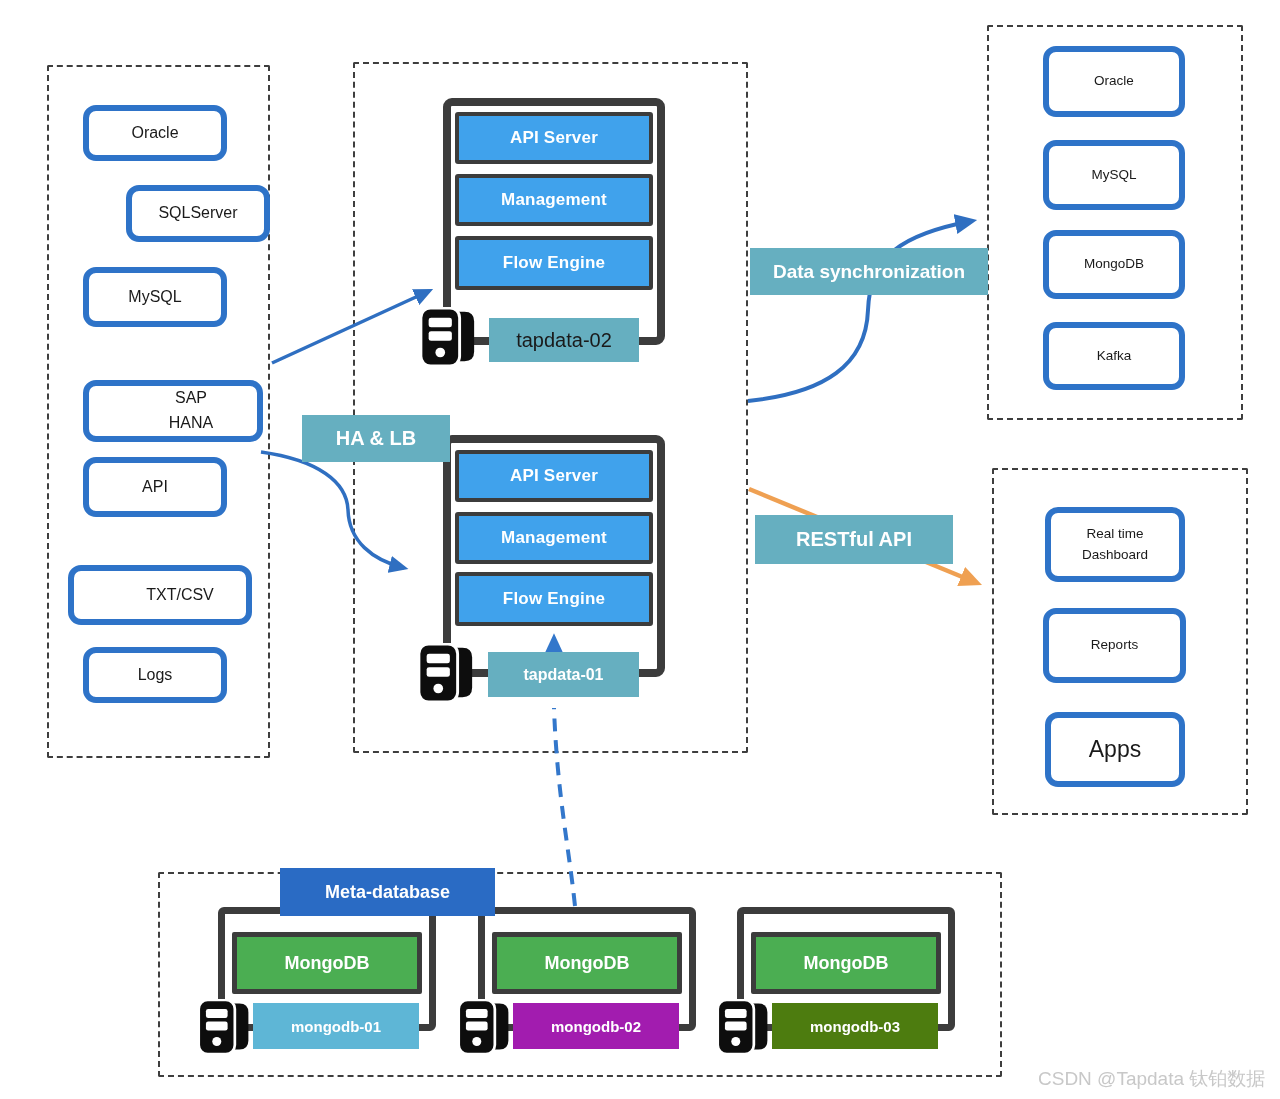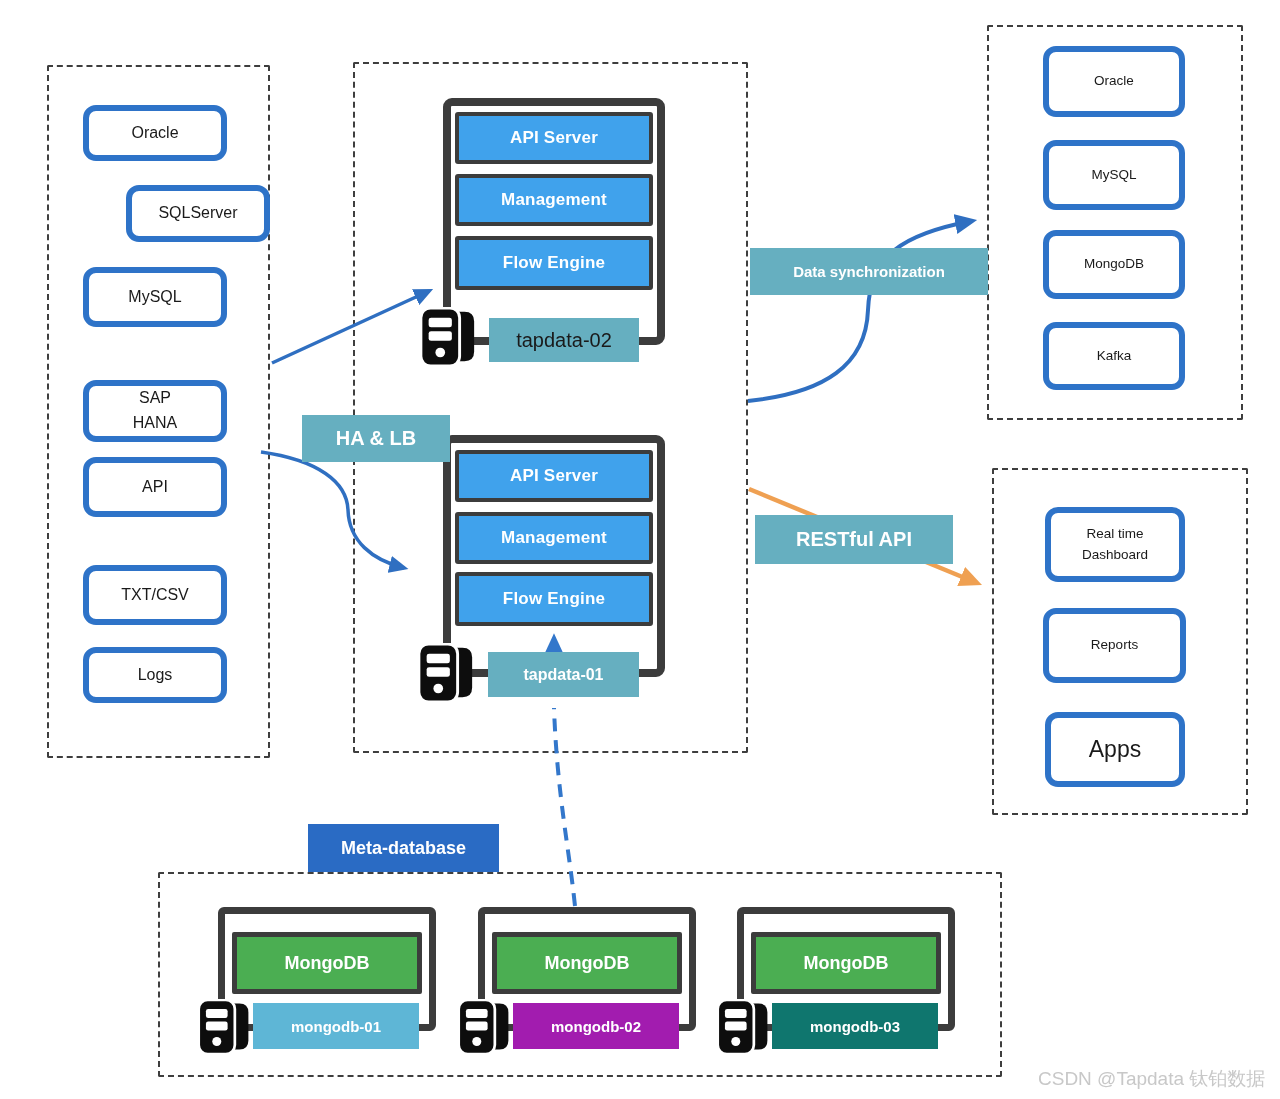--- a/index.html
+++ b/index.html
@@ -40,24 +40,24 @@
 
   <div class="dashed-box" style="left:47px;top:65px;width:219px;height:689px;"></div>
   <div class="dashed-box" style="left:353px;top:62px;width:391px;height:687px;"></div>
   <div class="dashed-box" style="left:987px;top:25px;width:252px;height:391px;"></div>
   <div class="dashed-box" style="left:992px;top:468px;width:252px;height:343px;"></div>
   <div class="dashed-box" style="left:158px;top:872px;width:840px;height:201px;"></div>
 
   <div class="pill f16" style="left:83px;top:105px;width:132px;height:44px;"><span>Oracle</span></div>
   <div class="pill f16" style="left:83px;top:185px;width:132px;height:45px;margin-left:43px;"><span>SQLServer</span></div>
   <div class="pill f16" style="left:83px;top:267px;width:132px;height:48px;"><span>MySQL</span></div>
-  <div class="pill f16" style="left:83px;top:380px;width:132px;height:50px;"><span>SAP
+  <div class="pill f16" style="left:83px;top:380px;width:132px;height:50px;padding-left:36px;"><span>SAP
 HANA</span></div>
   <div class="pill f16" style="left:83px;top:457px;width:132px;height:48px;justify-content:center;"><span>API</span></div>
-  <div class="pill f16" style="left:83px;top:565px;width:132px;height:48px;"><span>TXT/CSV</span></div>
+  <div class="pill f16" style="left:68px;top:565px;width:132px;height:48px;padding-left:40px;"><span>TXT/CSV</span></div>
   <div class="pill f16" style="left:83px;top:647px;width:132px;height:44px;"><span>Logs</span></div>
 
   <div class="stack" style="left:443px;top:98px;width:206px;height:231px;"></div>
   <div class="comp" style="left:455px;top:112px;width:190px;height:44px;">
       <span>API Server</span>
     </div>
   <div class="comp" style="left:455px;top:174px;width:190px;height:44px;">
       <span>Management</span>
     </div>
   <div class="comp" style="left:455px;top:236px;width:190px;height:46px;">
@@ -96,38 +96,38 @@
   <div class="server-icon" style="left:415px;top:643px;width:62px;height:60px;">
     <svg width="62" height="60" viewBox="0 0 64 62">
         <path d="M30 5 h19 q10 0 10 10 v31 q0 10 -10 10 h-19 z" fill="#0d0d0d"></path>
         <rect x="4" y="1" width="40" height="60" rx="10" fill="#0d0d0d" stroke="#ffffff" stroke-width="3"></rect>
         <rect x="12" y="11" width="24" height="10" rx="2.5" fill="#ffffff"></rect>
         <rect x="12" y="25" width="24" height="10" rx="2.5" fill="#ffffff"></rect>
         <circle cx="24" cy="47" r="5" fill="#ffffff"></circle>
       </svg>
   </div>
 
-  <div class="flow-label" style="left:750px;top:248px;width:238px;height:47px;font-size:15px;">
+  <div class="flow-label" style="left:750px;top:248px;width:238px;height:47px;font-size:19px;">
       <span>Data synchronization</span>
     </div>
   <div class="flow-label" style="left:755px;top:515px;width:198px;height:49px;font-size:20px;">
       <span>RESTful API</span>
     </div>
 
   <div class="pill f13" style="left:1043px;top:46px;width:130px;height:59px;"><span>Oracle</span></div>
   <div class="pill f13" style="left:1043px;top:140px;width:130px;height:58px;"><span>MySQL</span></div>
   <div class="pill f13" style="left:1043px;top:230px;width:130px;height:57px;"><span>MongoDB</span></div>
   <div class="pill f13" style="left:1043px;top:322px;width:130px;height:56px;"><span>Kafka</span></div>
 
   <div class="pill f13" style="left:1045px;top:507px;width:128px;height:63px;"><span>Real time
 Dashboard</span></div>
   <div class="pill f13" style="left:1043px;top:608px;width:131px;height:63px;"><span>Reports</span></div>
   <div class="pill f22" style="left:1045px;top:712px;width:128px;height:63px;"><span>Apps</span></div>
 
-  <div class="meta-label" style="left:280px;top:824px;width:191px;height:48px;margin-left:28px;">
+  <div class="meta-label" style="left:280px;top:868px;width:215px;height:48px;">
       <span>Meta-database</span>
     </div>
 
   <div class="mongo-frame" style="left:218px;top:907px;width:204px;height:110px;"></div>
   <div class="green-box" style="left:232px;top:932px;width:180px;height:52px;">
       <span>MongoDB</span>
     </div>
   <div class="host-label" style="left:253px;top:1003px;width:166px;height:46px;background:#5eb6d6;color:#ffffff;font-size:15px;font-weight:bold;">
       <span>mongodb-01</span>
     </div>
@@ -155,21 +155,21 @@
         <rect x="12" y="11" width="24" height="10" rx="2.5" fill="#ffffff"></rect>
         <rect x="12" y="25" width="24" height="10" rx="2.5" fill="#ffffff"></rect>
         <circle cx="24" cy="47" r="5" fill="#ffffff"></circle>
       </svg>
   </div>
 
   <div class="mongo-frame" style="left:737px;top:907px;width:204px;height:110px;"></div>
   <div class="green-box" style="left:751px;top:932px;width:180px;height:52px;">
       <span>MongoDB</span>
     </div>
-  <div class="host-label" style="left:772px;top:1003px;width:166px;height:46px;background:#0f766e;color:#ffffff;font-size:15px;font-weight:bold;">
+  <div class="host-label" style="left:772px;top:1003px;width:166px;height:46px;background:#4d7c0f;color:#ffffff;font-size:15px;font-weight:bold;">
       <span>mongodb-03</span>
     </div>
   <div class="server-icon" style="left:714px;top:999px;width:58px;height:56px;">
     <svg width="58" height="56" viewBox="0 0 64 62">
         <path d="M30 5 h19 q10 0 10 10 v31 q0 10 -10 10 h-19 z" fill="#0d0d0d"></path>
         <rect x="4" y="1" width="40" height="60" rx="10" fill="#0d0d0d" stroke="#ffffff" stroke-width="3"></rect>
         <rect x="12" y="11" width="24" height="10" rx="2.5" fill="#ffffff"></rect>
         <rect x="12" y="25" width="24" height="10" rx="2.5" fill="#ffffff"></rect>
         <circle cx="24" cy="47" r="5" fill="#ffffff"></circle>
       </svg>

